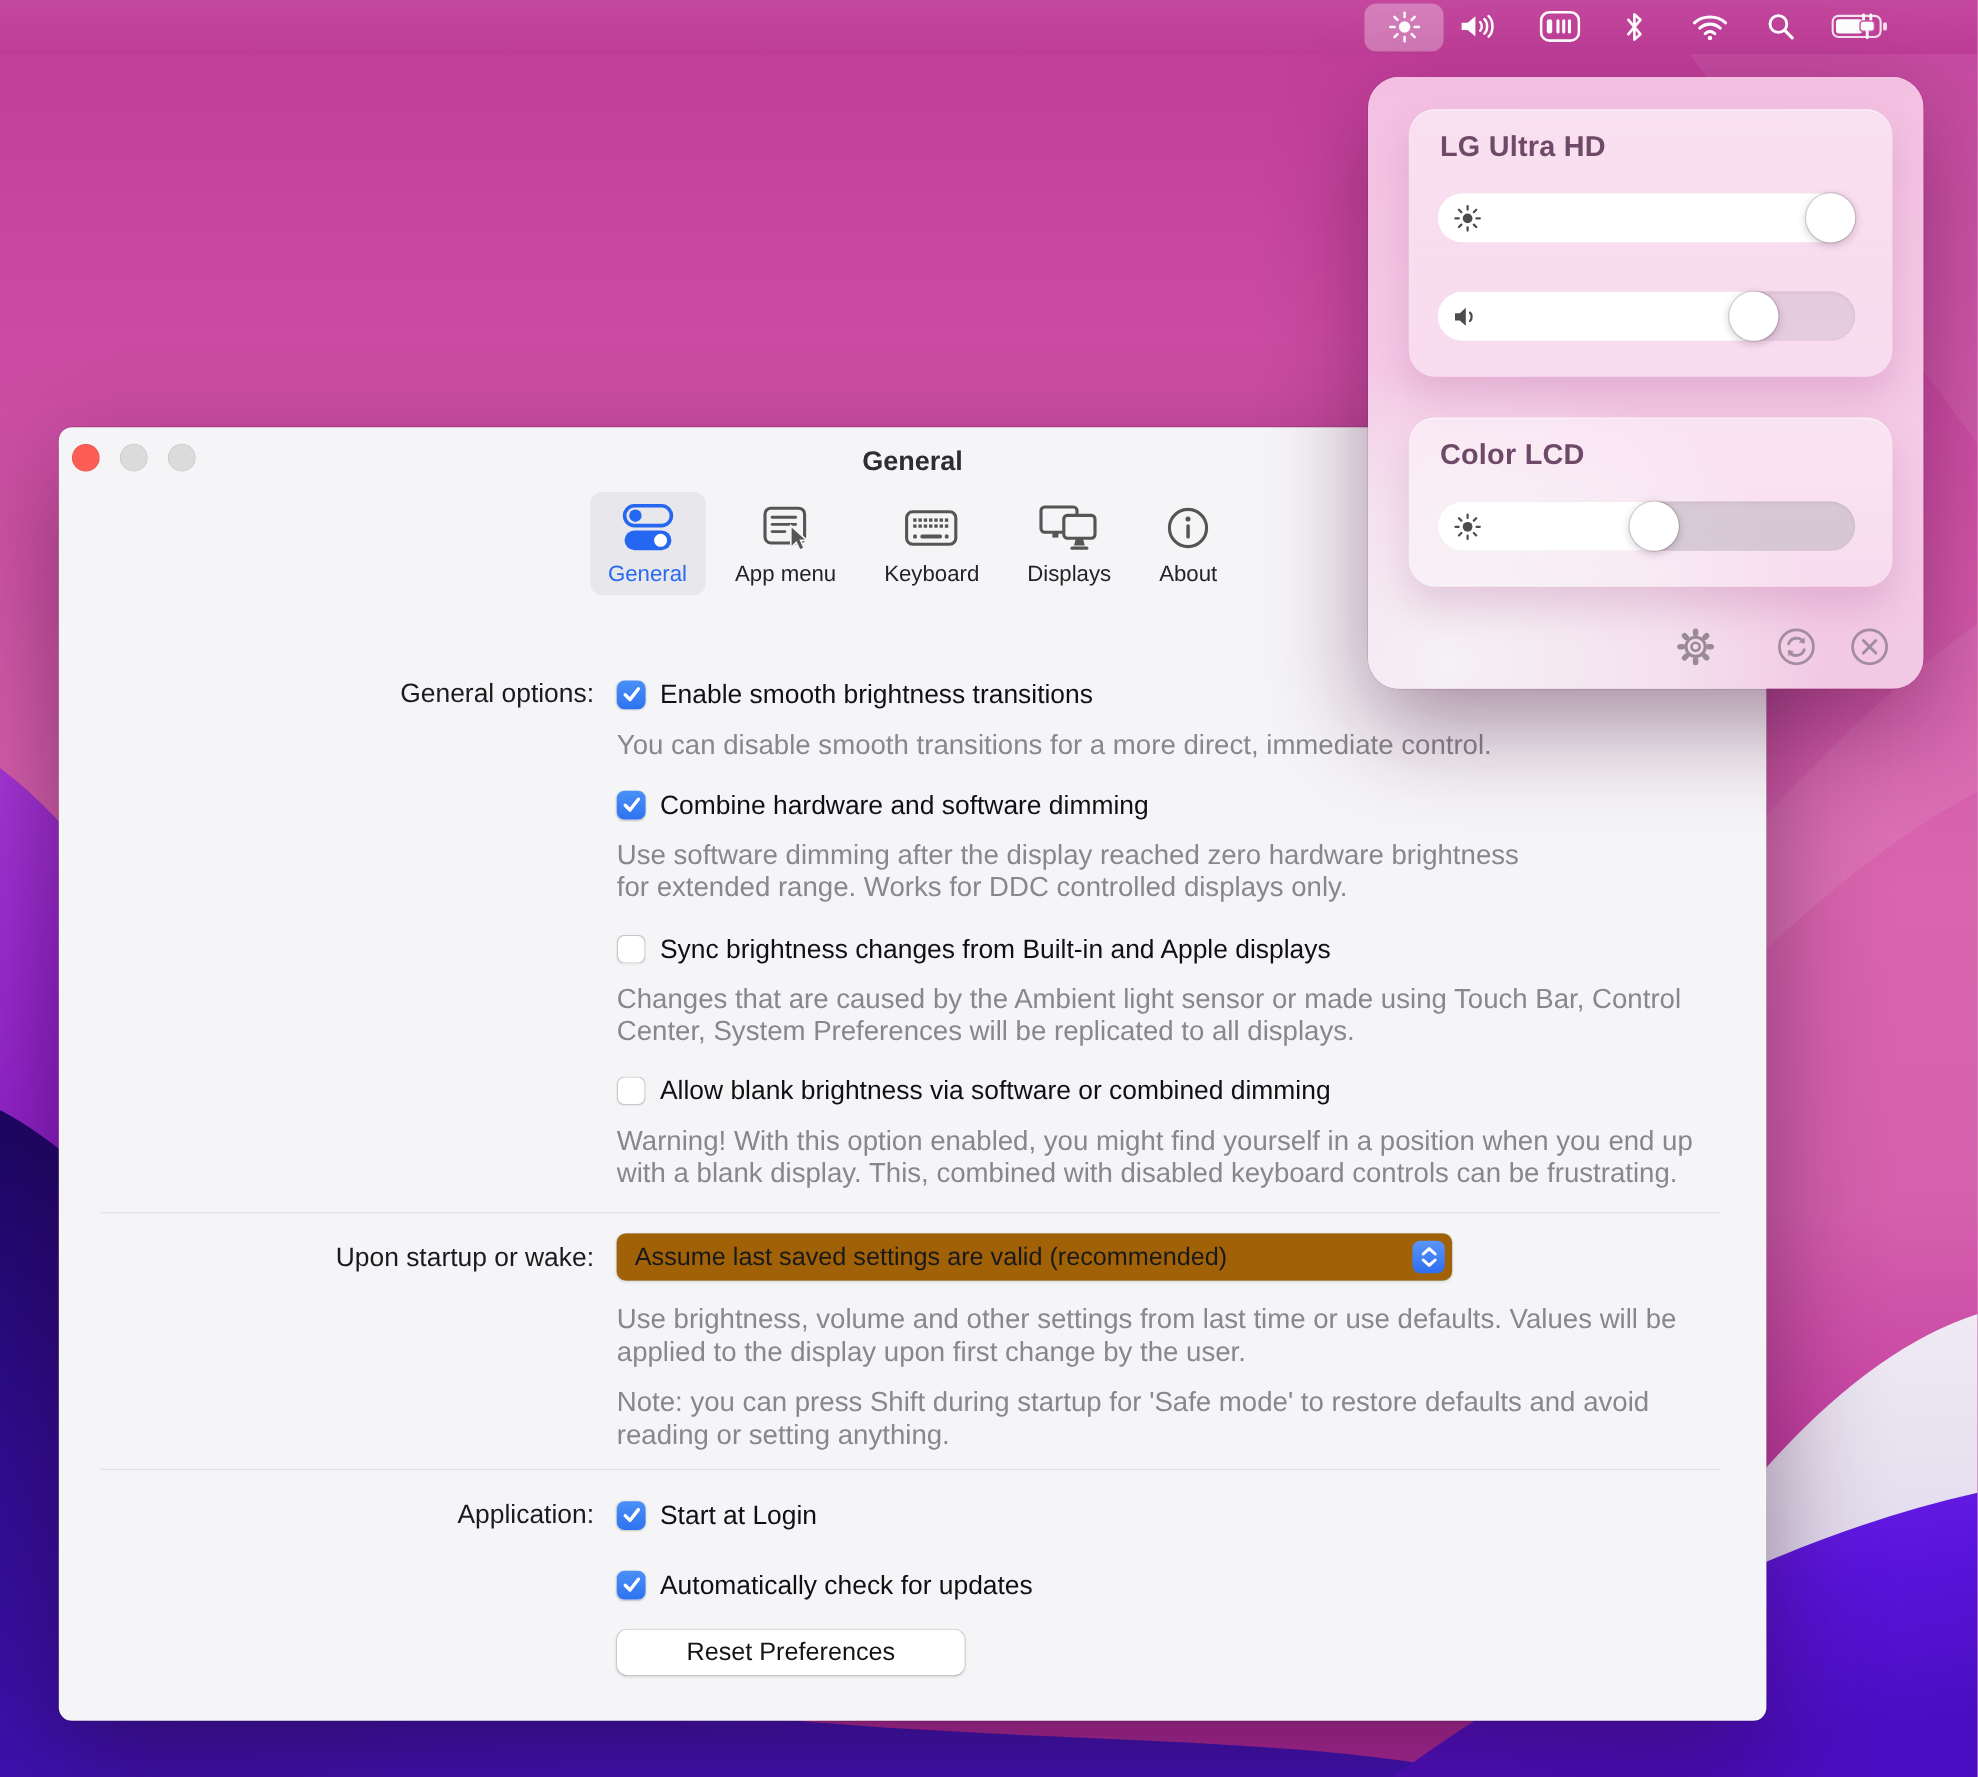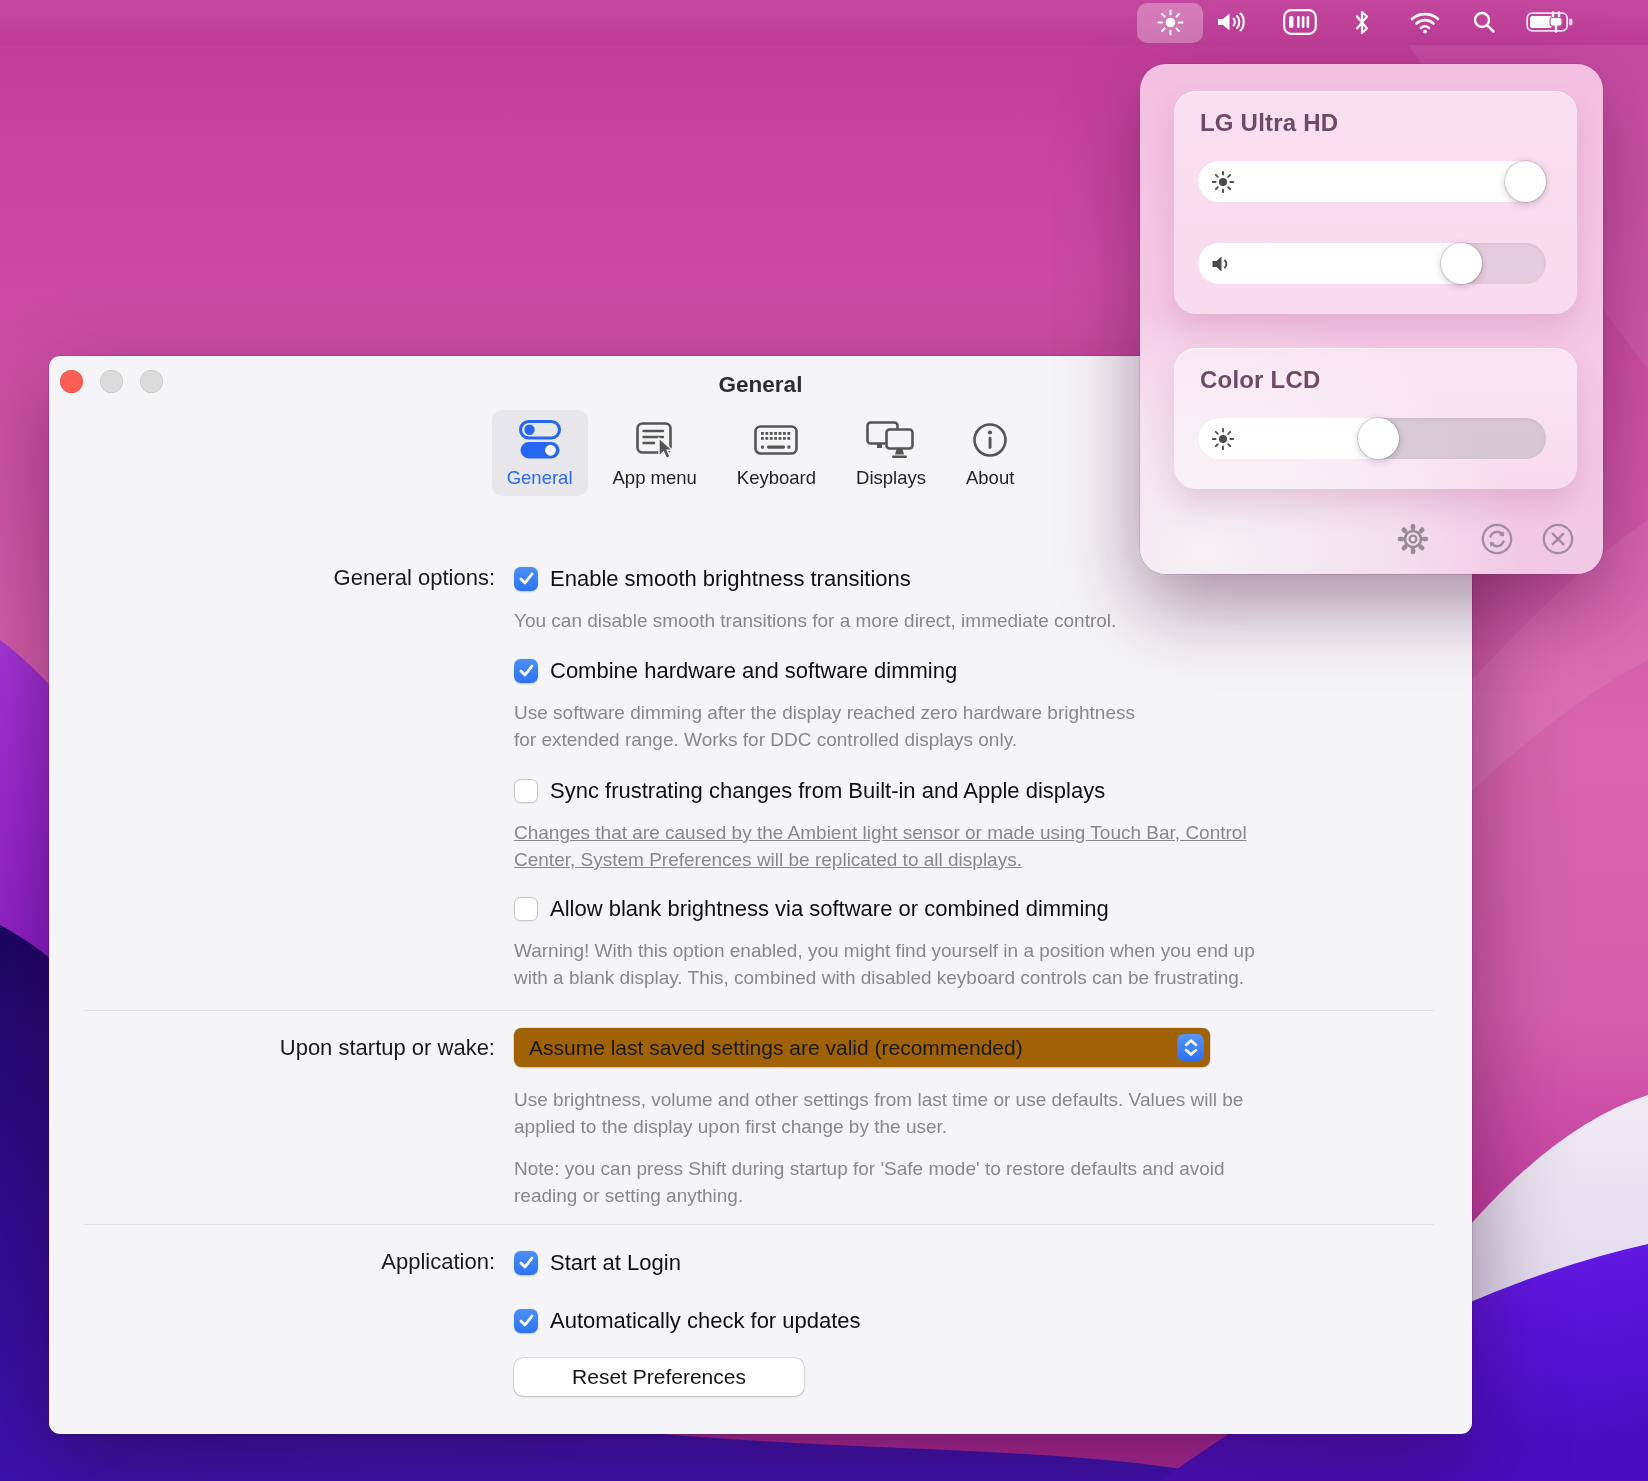--- a/index.html
+++ b/index.html
@@ -53,21 +53,21 @@
   .tool-label{font-size:18.5px;color:#242426;}
   .tool-item.selected .tool-label{color:#2a6af2;}
   
   .col-label{position:absolute;left:0;width:446px;text-align:right;font-size:22px;color:#1b1b1d;}
   .row{position:absolute;left:465px;display:flex;align-items:center;gap:12px;height:27px;}
   .row .lbl{font-size:22px;color:#101012;white-space:nowrap;}
   .cb{width:24px;height:24px;border-radius:6.5px;box-sizing:border-box;flex:0 0 auto;
     display:flex;align-items:center;justify-content:center;}
   .cb.on{background:linear-gradient(180deg,#4a90f7,#2d73f1);box-shadow:0 0.5px 1.5px rgba(0,0,0,0.2);}
   .cb.off{background:#ffffff;box-shadow:inset 0 0 0 1px #c7c7c9, 0 0.5px 1px rgba(0,0,0,0.06);}
-  .cap{position:absolute;left:465px;color:#87878c;font-size:19px;line-height:27px;white-space:nowrap;}
+  .cap{position:absolute;left:465px;color:#87878c;font-size:23px;line-height:27px;white-space:nowrap;}
   .divider{position:absolute;left:35px;right:38px;height:1px;background:#e3e2e4;}
   .dropdown{position:absolute;left:465px;top:672px;width:696px;height:39px;border-radius:7.5px;background:#a16207;
     box-shadow:0 0 0 0.5px rgba(0,0,0,0.16), 0 1px 2.5px rgba(0,0,0,0.13);
     display:flex;align-items:center;}
   .dropdown-text{flex:1;padding-left:15px;font-size:21px;color:#19191b;white-space:nowrap;}
   .dropdown-chip{width:27px;height:27px;margin-right:6px;border-radius:6.5px;
     background:linear-gradient(180deg,#5a95f8,#2e6ef1);display:flex;align-items:center;justify-content:center;}
   .reset-btn{position:absolute;left:465px;top:1002px;width:290px;height:38px;border-radius:9px;background:#ffffff;
     box-shadow:0 0 0 0.5px rgba(0,0,0,0.20), 0 1px 2.5px rgba(0,0,0,0.14);
     display:flex;align-items:center;justify-content:center;font-size:21px;color:#141416;}
@@ -301,23 +301,23 @@
       </span>
     <span class="lbl">Combine hardware and software dimming</span>
   </div>
   <div class="cap" style="top:343px;">
     <div>Use software dimming after the display reached zero hardware brightness</div>
     <div>for extended range. Works for DDC controlled displays only.</div>
   </div>
 
   <div class="row" style="top:421px;">
     <span class="cb off"></span>
-    <span class="lbl">Sync frustrating changes from Built-in and Apple displays</span>
-  </div>
-  <div class="cap" style="top:463px;text-decoration:underline;">
+    <span class="lbl">Sync brightness changes from Built-in and Apple displays</span>
+  </div>
+  <div class="cap" style="top:463px;">
     <div>Changes that are caused by the Ambient light sensor or made using Touch Bar, Control</div>
     <div>Center, System Preferences will be replicated to all displays.</div>
   </div>
 
   <div class="row" style="top:539px;">
     <span class="cb off"></span>
     <span class="lbl">Allow blank brightness via software or combined dimming</span>
   </div>
   <div class="cap" style="top:581px;">
     <div>Warning! With this option enabled, you might find yourself in a position when you end up</div>

